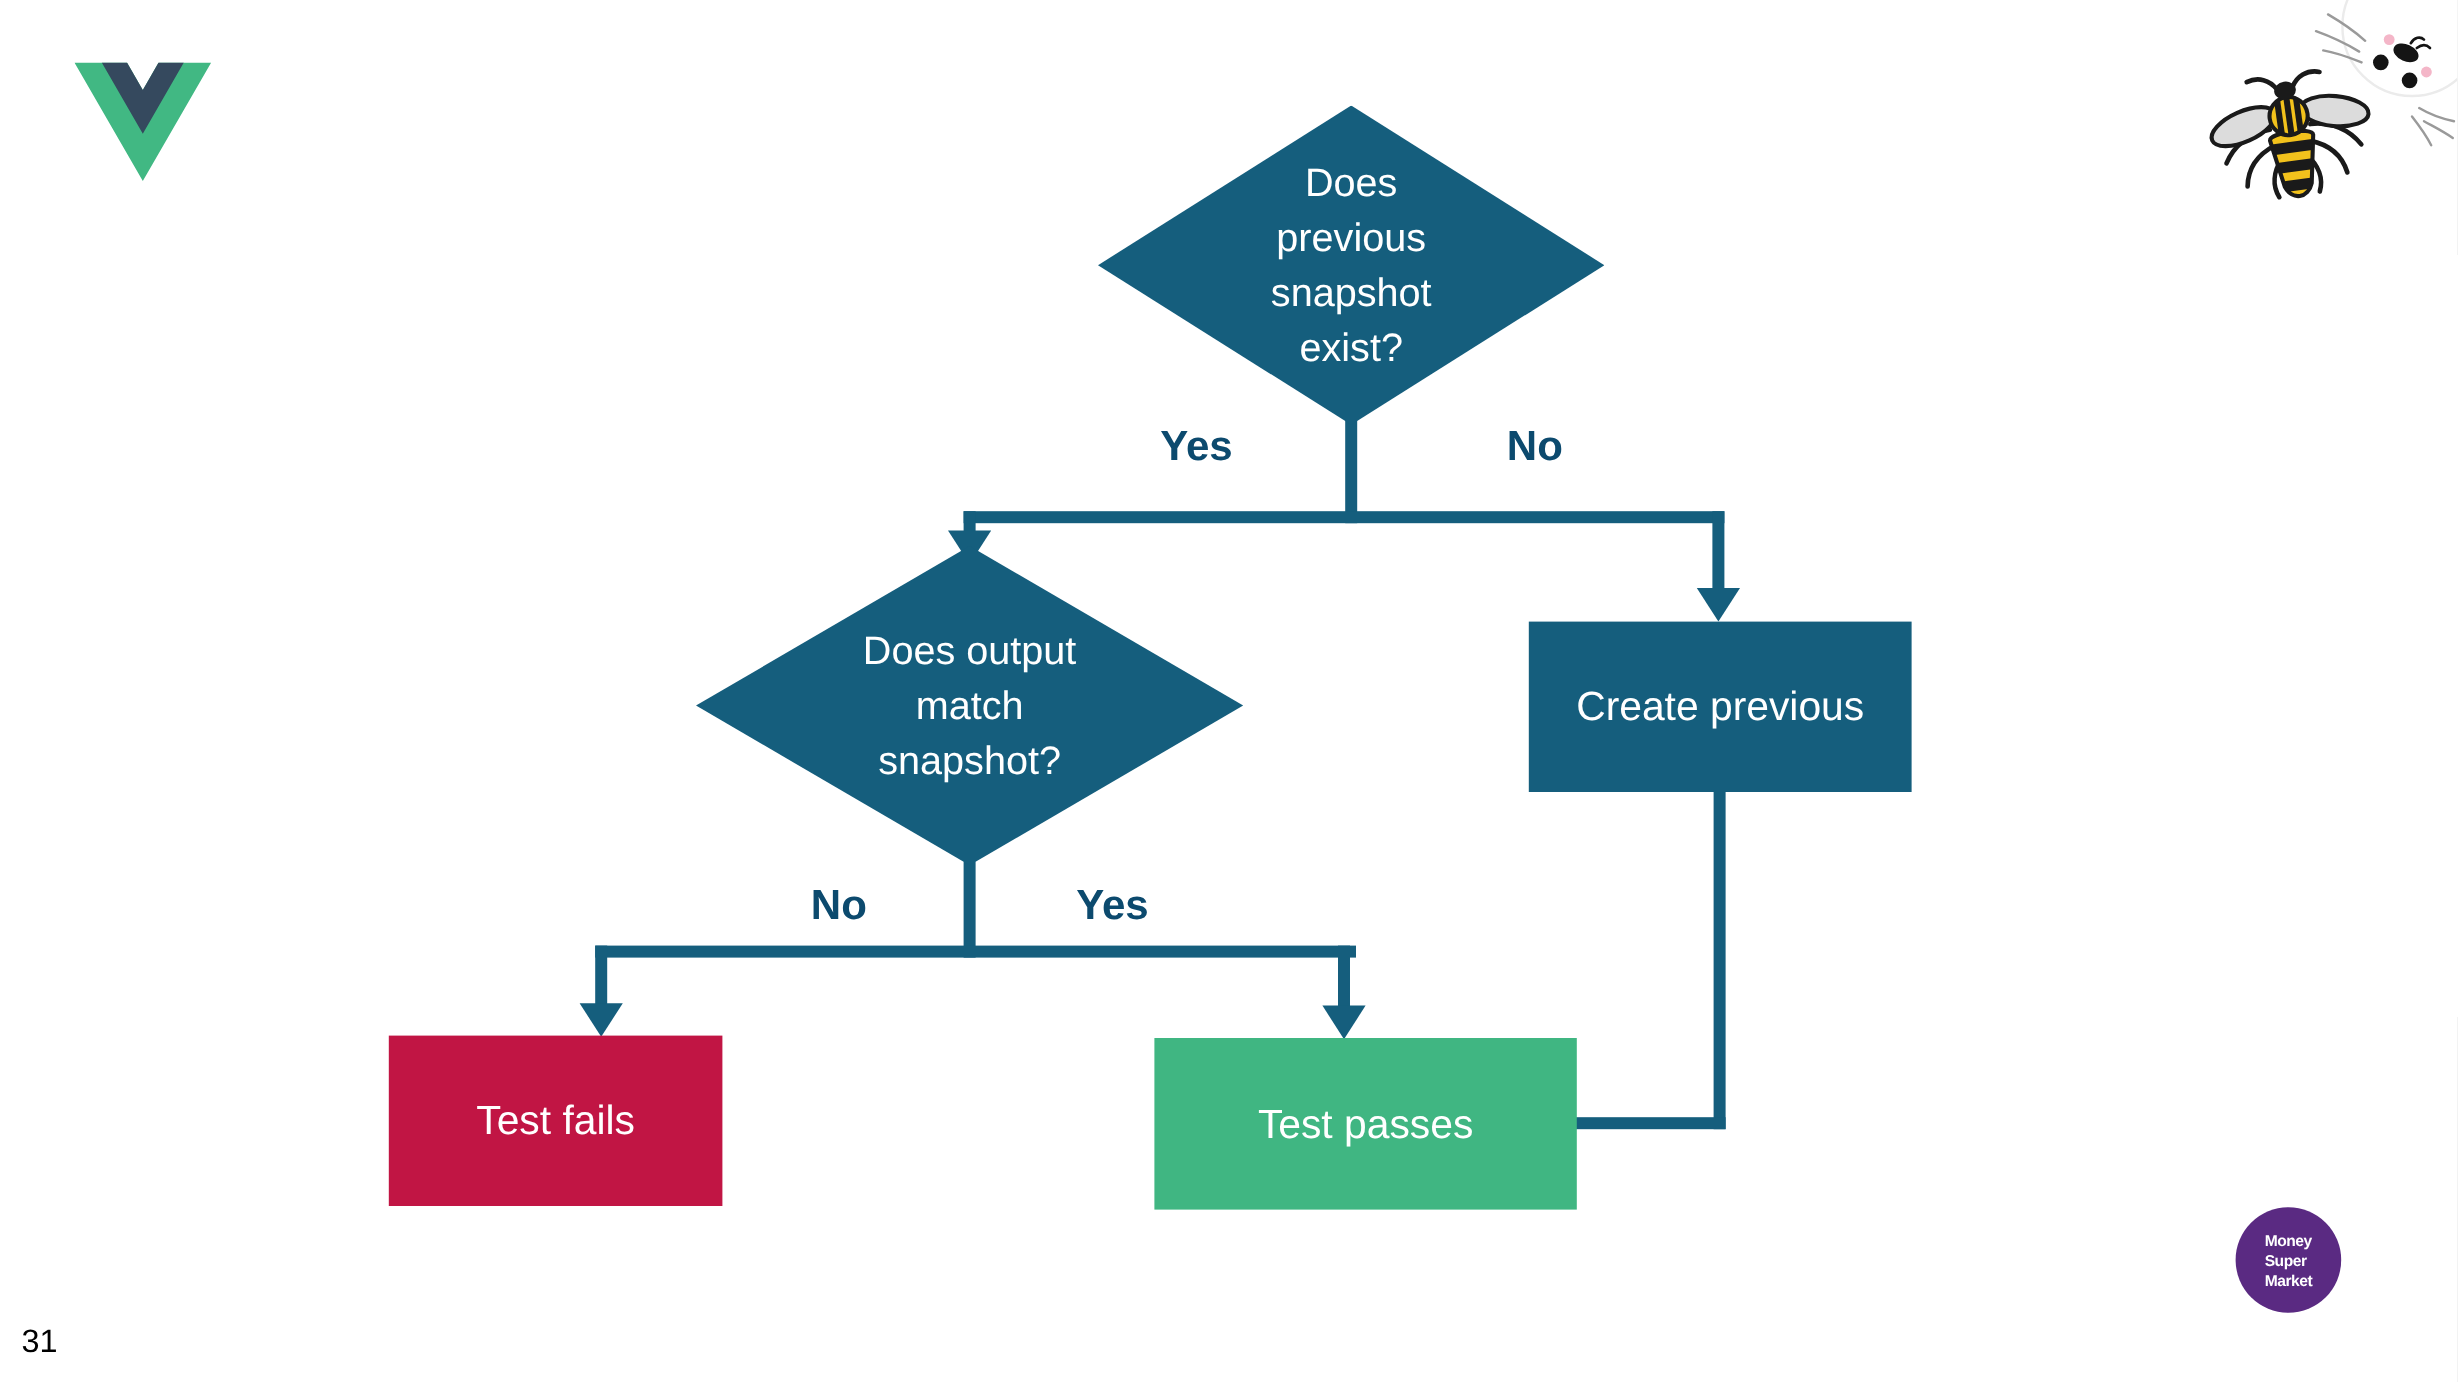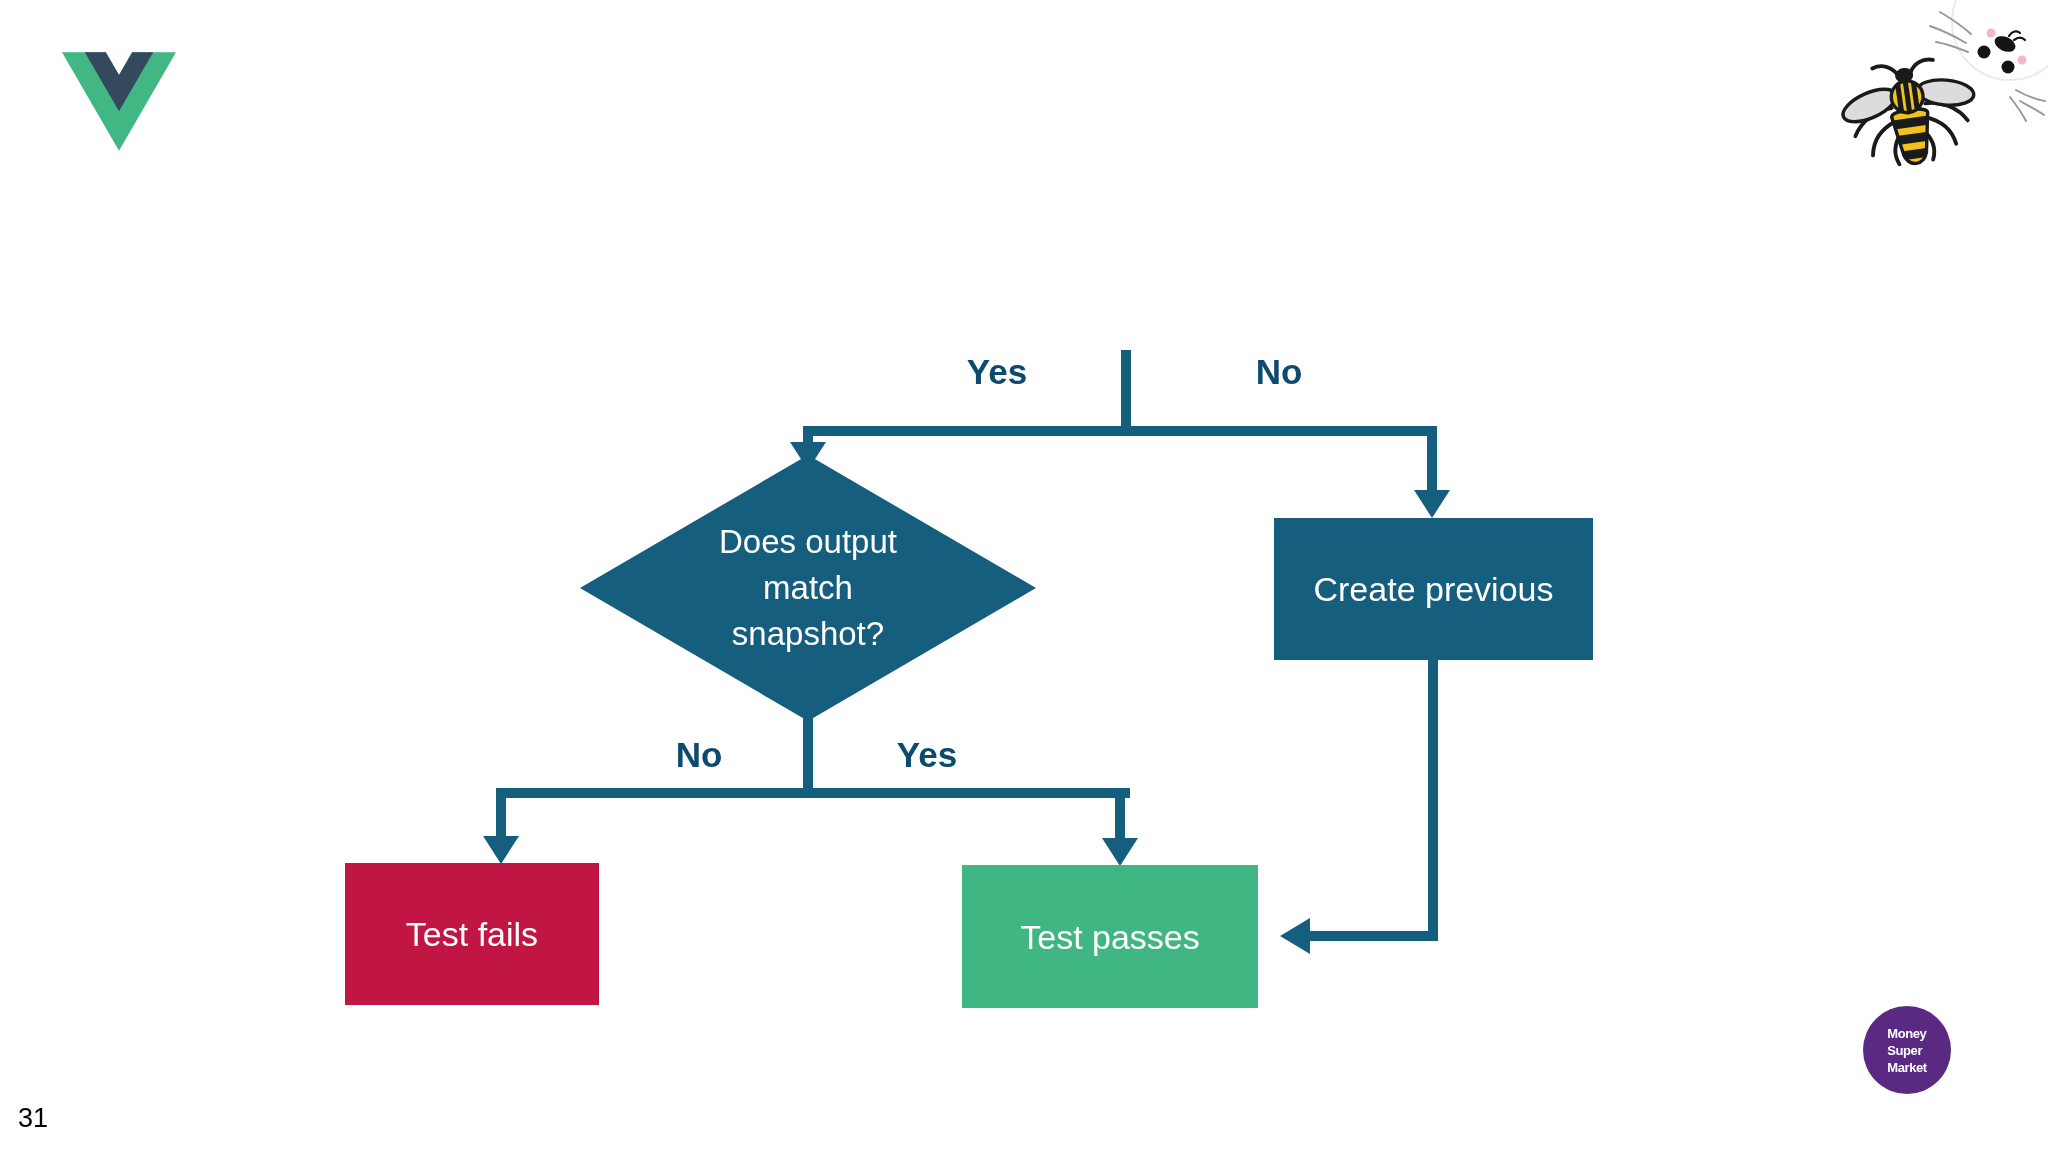--- a/index.html
+++ b/index.html
@@ -58,38 +58,46 @@
   <div class="line" style="left:496px;top:788px;width:10px;height:50px;"></div>
   <div class="arrow-down" style="left:483px;top:836px;"></div>
 
   <div class="line" style="left:1115px;top:788px;width:10px;height:52px;"></div>
   <div class="arrow-down" style="left:1102px;top:838px;"></div>
 
   <div class="line" style="left:1428px;top:660px;width:10px;height:281px;"></div>
   <div class="line" style="left:1306px;top:931px;width:132px;height:10px;"></div>
   <div class="arrow-left" style="left:1280px;top:918px;"></div>
 
+  <div class="node diamond" style="left:915px;top:88px;width:422px;height:266px;">
+    <div>
+      <div>Does</div>
+      <div>previous</div>
+      <div>snapshot</div>
+      <div>exist?</div>
+    </div>
+  </div>
 
   <div class="node diamond" style="left:580px;top:455px;width:456px;height:266px;">
     <div>
       <div>Does output</div>
       <div>match</div>
       <div>snapshot?</div>
     </div>
   </div>
 
   <div class="node rect" style="left:1274px;top:518px;width:319px;height:142px;">
     <div class="node-label">Create previous</div>
   </div>
 
-  <div class="node rect fail" style="left:345px;top:863px;width:254px;height:142px;">
+  <div class="node rect fail" style="left:324px;top:863px;width:278px;height:142px;">
     <div class="node-label">Test fails</div>
   </div>
 
-  <div class="node rect pass" style="left:962px;top:865px;width:296px;height:143px;">
+  <div class="node rect pass" style="left:962px;top:865px;width:352px;height:143px;">
     <div class="node-label">Test passes</div>
   </div>
 
   <div class="branch-label" style="left:997px;top:352px;">Yes</div>
   <div class="branch-label" style="left:1279px;top:352px;">No</div>
   <div class="branch-label" style="left:699px;top:735px;">No</div>
   <div class="branch-label" style="left:927px;top:735px;">Yes</div>
 
   <div class="vue-logo">
     <svg viewBox="0 0 261.76 226.69" width="114" height="99">

